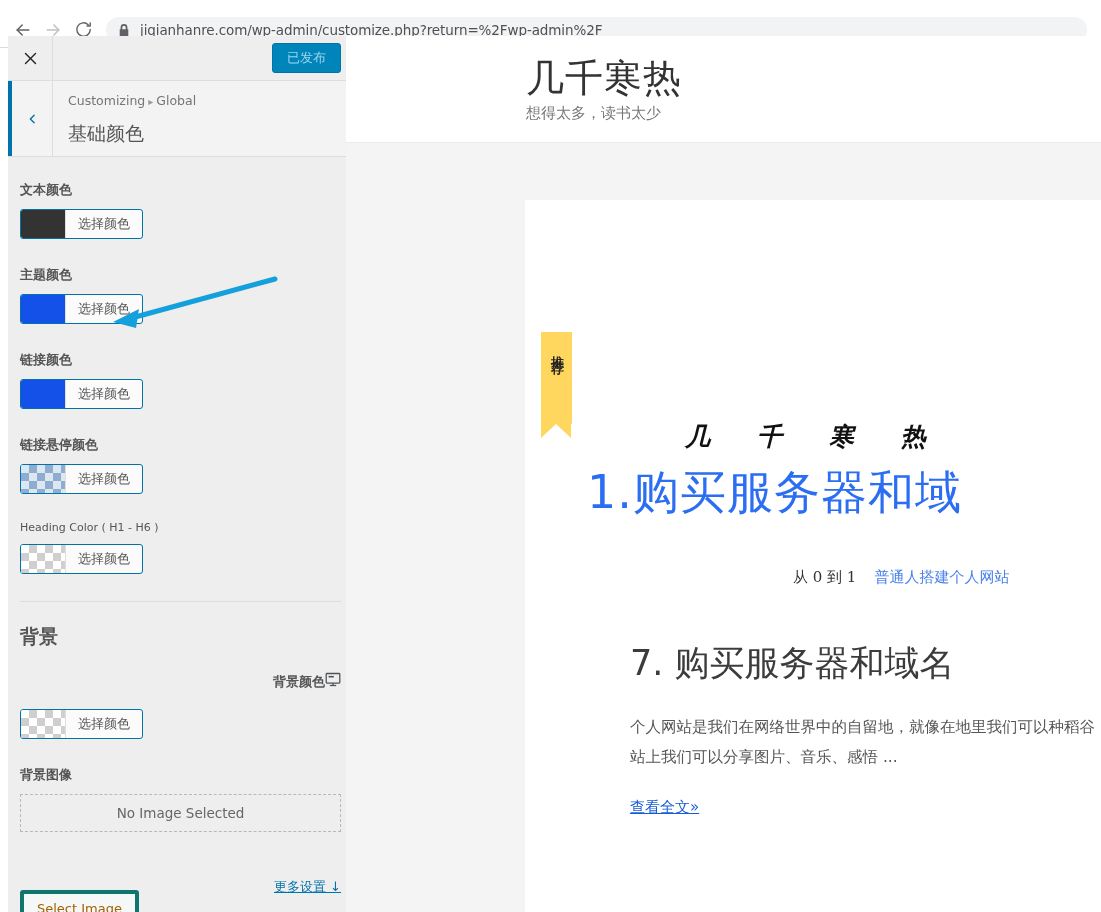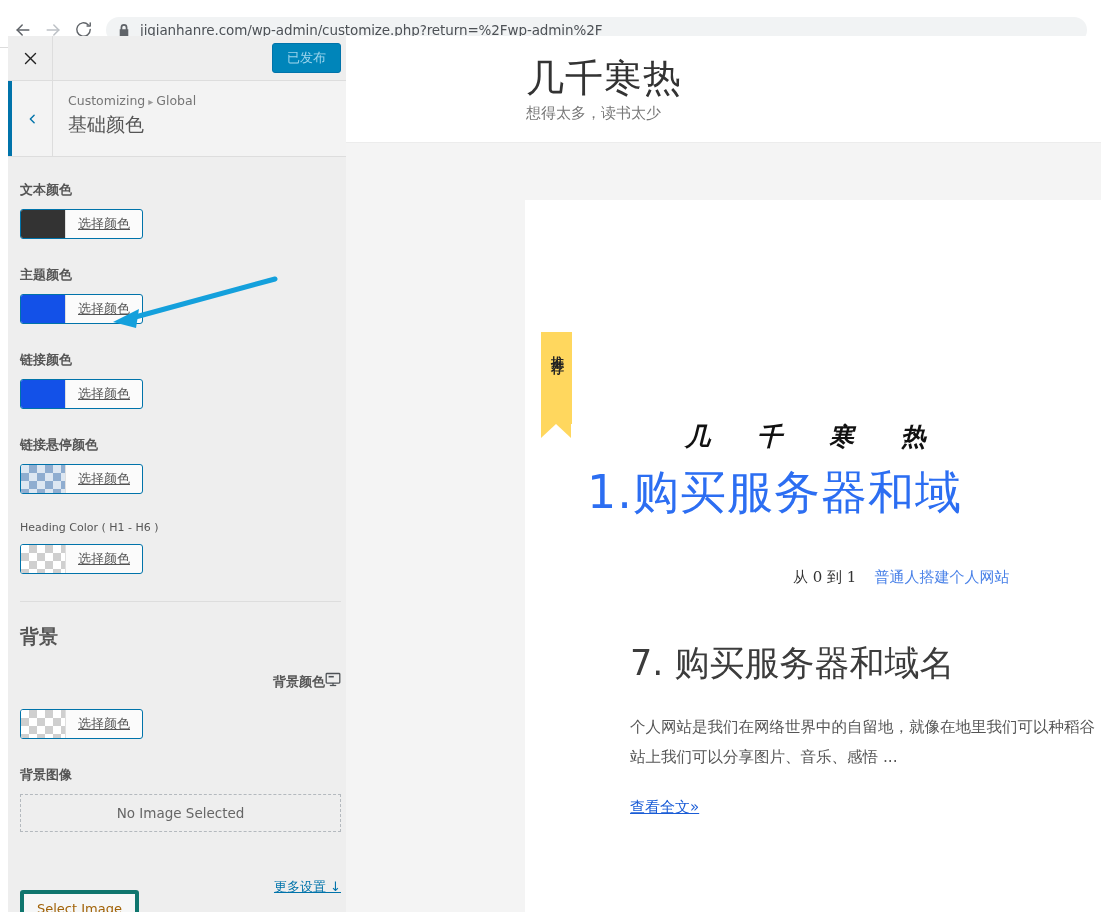--- a/index.html
+++ b/index.html
@@ -98,21 +98,21 @@
     cursor: pointer;
     background: #f3f3f3;
   }
   .cz-header-text {
     flex: 1 1 auto;
     padding: 12px 0 0 15px;
   }
   .breadcrumb {
     font-size: 12.5px; color: #757575;
     font-family: "DejaVu Sans", sans-serif;
-    margin-bottom: 4px;
+    margin-bottom: 13px;
   }
   .breadcrumb .sep { color: #999; margin: 0 3px; font-size: 10px; }
   .panel-title {
     font-size: 19px; color: #555;
     font-weight: 400;
     font-family: "DejaVu Sans", sans-serif;
   }
 
   .cz-content {
     padding: 24px 12px 0 12px;
@@ -164,21 +164,20 @@
       linear-gradient(-45deg, transparent 75%, #8fadd0 75%);
     background-color: #dde7f2;
   }
   .picker-label {
     display: flex; align-items: center;
     padding: 0 12px;
     font-size: 13px;
     color: #555;
     font-family: "DejaVu Sans", sans-serif;
     white-space: nowrap;
-    text-decoration: underline;
   }
 
   .divider {
     border-top: 1px solid #ddd;
     margin: 8px 0 22px 0;
   }
   .section-head {
     font-size: 19px; font-weight: bold; color: #555;
     margin-bottom: 22px;
     font-family: Liberation Mono, monospace;

